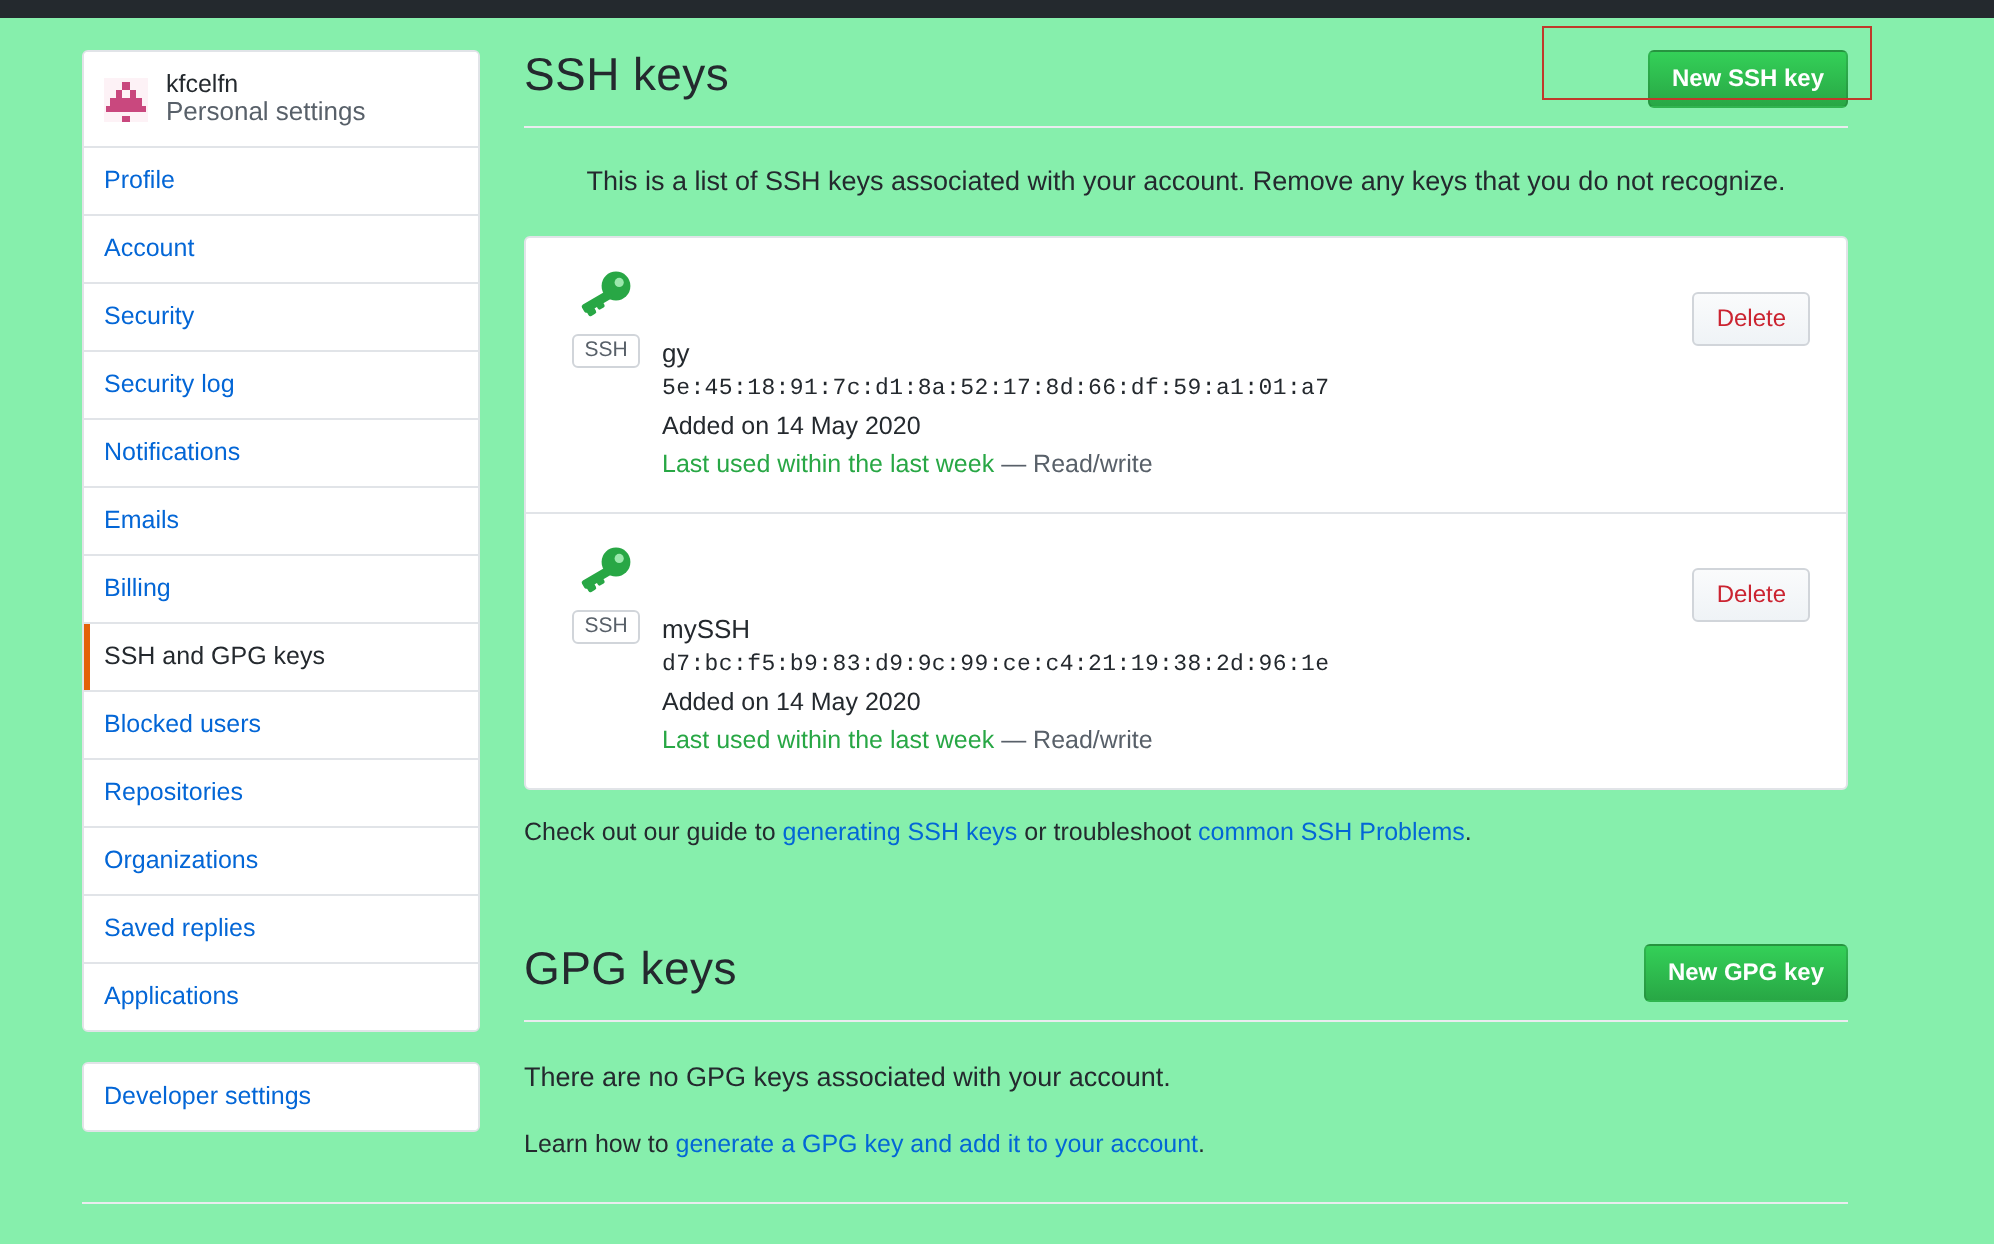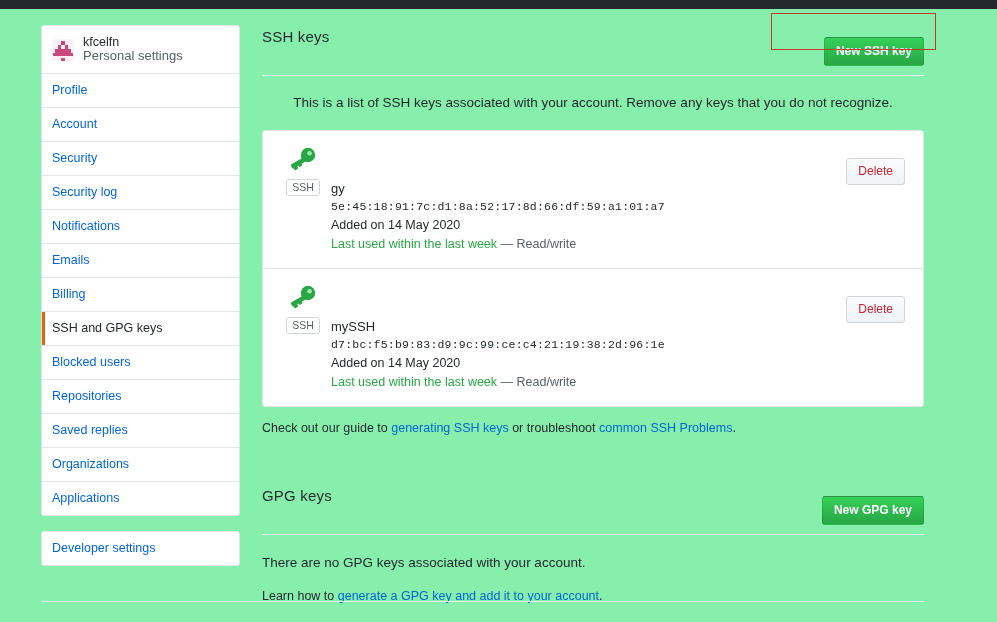--- a/index.html
+++ b/index.html
@@ -87,42 +87,42 @@
     position: absolute; left: 262px; top: 23px; width: 662px;
   }
   .sec-head {
     position: relative;
     display: flex; align-items: flex-start; justify-content: space-between;
     padding-bottom: 9px;
     border-bottom: 1px solid #eaecef;
   }
   h2.sec-title {
     margin: 0;
-    font-size: 15px;
+    font-size: 23px;
     font-weight: 400;
     color: #24292e;
     line-height: 28px;
     letter-spacing: 0.2px;
   }
   .btn-green {
     display: inline-block;
     background: #2cbe4e;
     background-image: linear-gradient(#34d058, #28a745);
     border: 1px solid rgba(27,31,35,.15);
     border-radius: 3px;
     color: #fff;
     font-size: 12px;
     font-weight: 600;
     padding: 5px 11px 6px 11px;
     line-height: 16px;
     cursor: pointer;
     text-align: center;
     white-space: nowrap;
   }
-  .btn-wrap-ssh { margin-top: 14px; }
+  .btn-wrap-ssh { margin-top: 2px; }
 
   
   .annot-btn {
     position: absolute;
     right: -12px; top: -10px;
     width: 165px; height: 37px;
     border: 1.5px solid #c0392b;
     pointer-events: none;
   }
 
@@ -255,22 +255,22 @@
       <a class="side-item">Security</a>
       <a class="side-item">Security log</a>
       <a class="side-item">Notifications</a>
       <a class="side-item">Emails</a>
       <a class="side-item">Billing</a>
 
       <a class="side-item active">SSH and GPG keys</a>
 
       <a class="side-item">Blocked users</a>
       <a class="side-item">Repositories</a>
+      <a class="side-item">Organizations</a>
       <a class="side-item">Saved replies</a>
-      <a class="side-item">Organizations</a>
       <a class="side-item">Applications</a>
     </div>
 
     <div class="side-card second">
       <a class="side-item">Developer settings</a>
     </div>
   </div>
 
   <div class="main">
 

